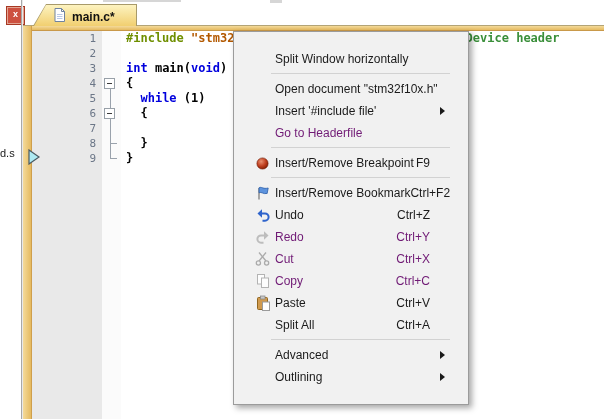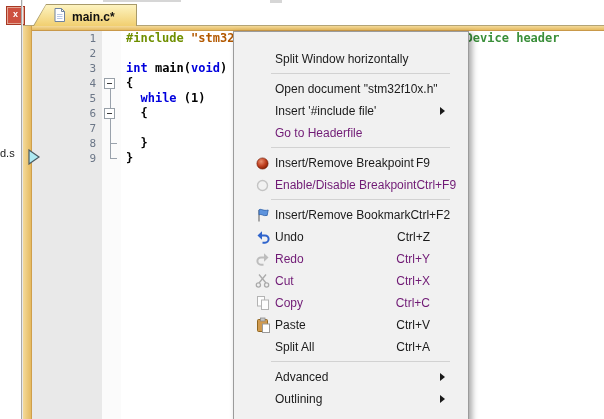--- a/index.html
+++ b/index.html
@@ -212,29 +212,20 @@
                 <stop offset="55%" stop-color="#c04020"></stop>
                 <stop offset="100%" stop-color="#7e1c00"></stop>
               </radialGradient>
             </defs>
             <circle cx="7.5" cy="7.5" r="5.6" fill="url(#bpg)" stroke="#6b1500" stroke-width="0.6"></circle>
           </svg>
         </span>
     <span class="mi-label">Insert/Remove Breakpoint</span>
     <span class="mi-short">F9</span>
   </div>
-      <div class="mi disabled">
-    <span class="mi-icon">
-          <svg width="15" height="15" viewBox="0 0 15 15">
-            <circle cx="7.5" cy="7.5" r="5" fill="none" stroke="#c4c4c4" stroke-width="1.4"></circle>
-          </svg>
-        </span>
-    <span class="mi-label">Enable/Disable Breakpoint</span>
-    <span class="mi-short">Ctrl+F9</span>
-  </div>
       <div class="menu-sep"></div>
       <div class="mi">
     <span class="mi-icon">
           <svg width="16" height="16" viewBox="0 0 16 16">
             <path d="M4 14.5 L4 3" stroke="#7d7d7d" stroke-width="1.3"></path>
             <path d="M4 2.8 C6.5 1.2, 8 4.4, 13.2 3 L12.2 8.4 C8.2 9.6, 6.6 6.4, 4 7.8 Z" fill="#5d93dd" stroke="#2d5fa8" stroke-width="0.8"></path>
           </svg>
         </span>
     <span class="mi-label">Insert/Remove Bookmark</span>
     <span class="mi-short">Ctrl+F2</span>

